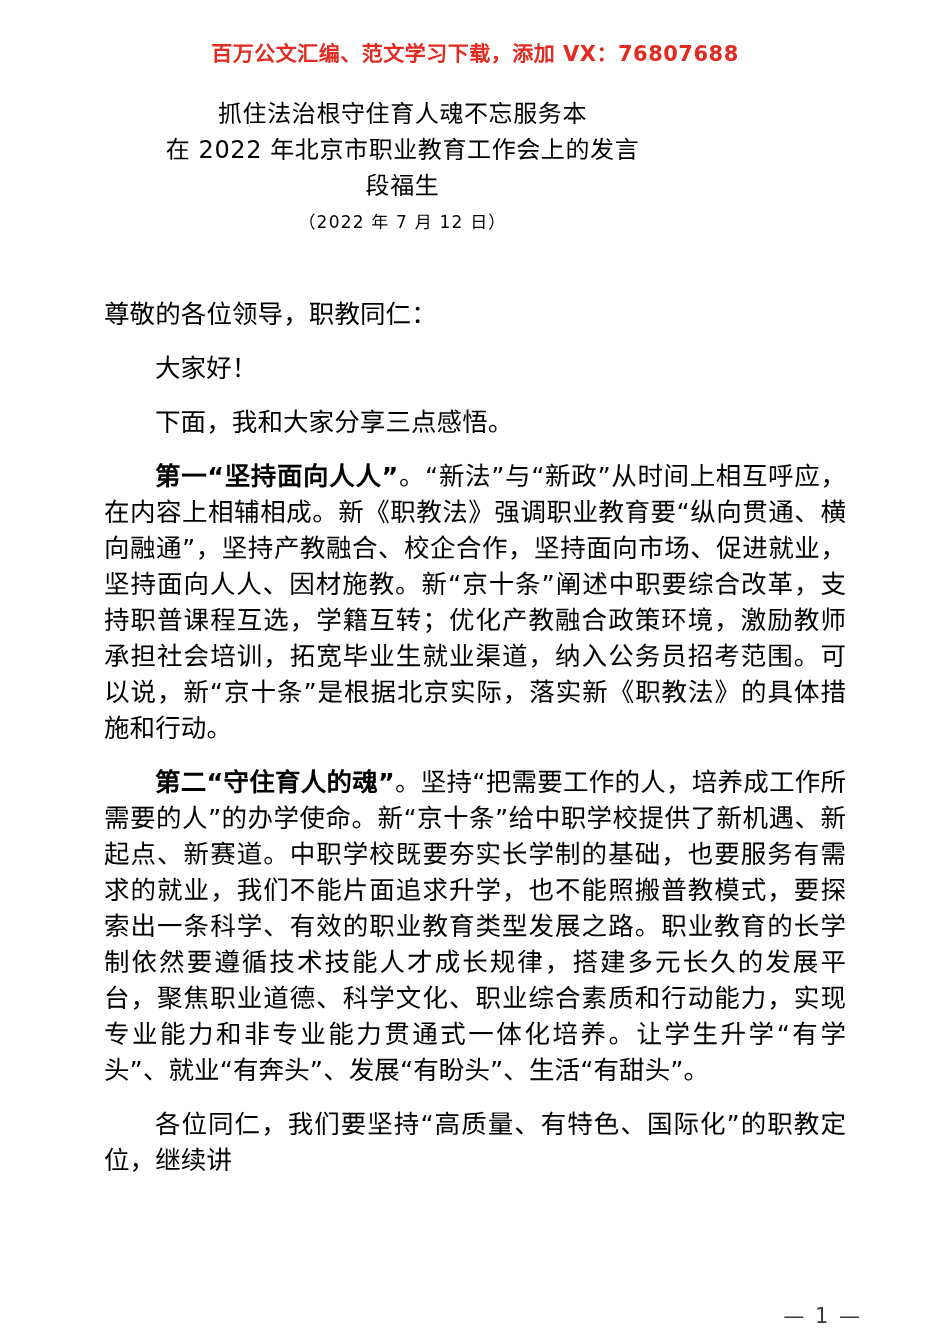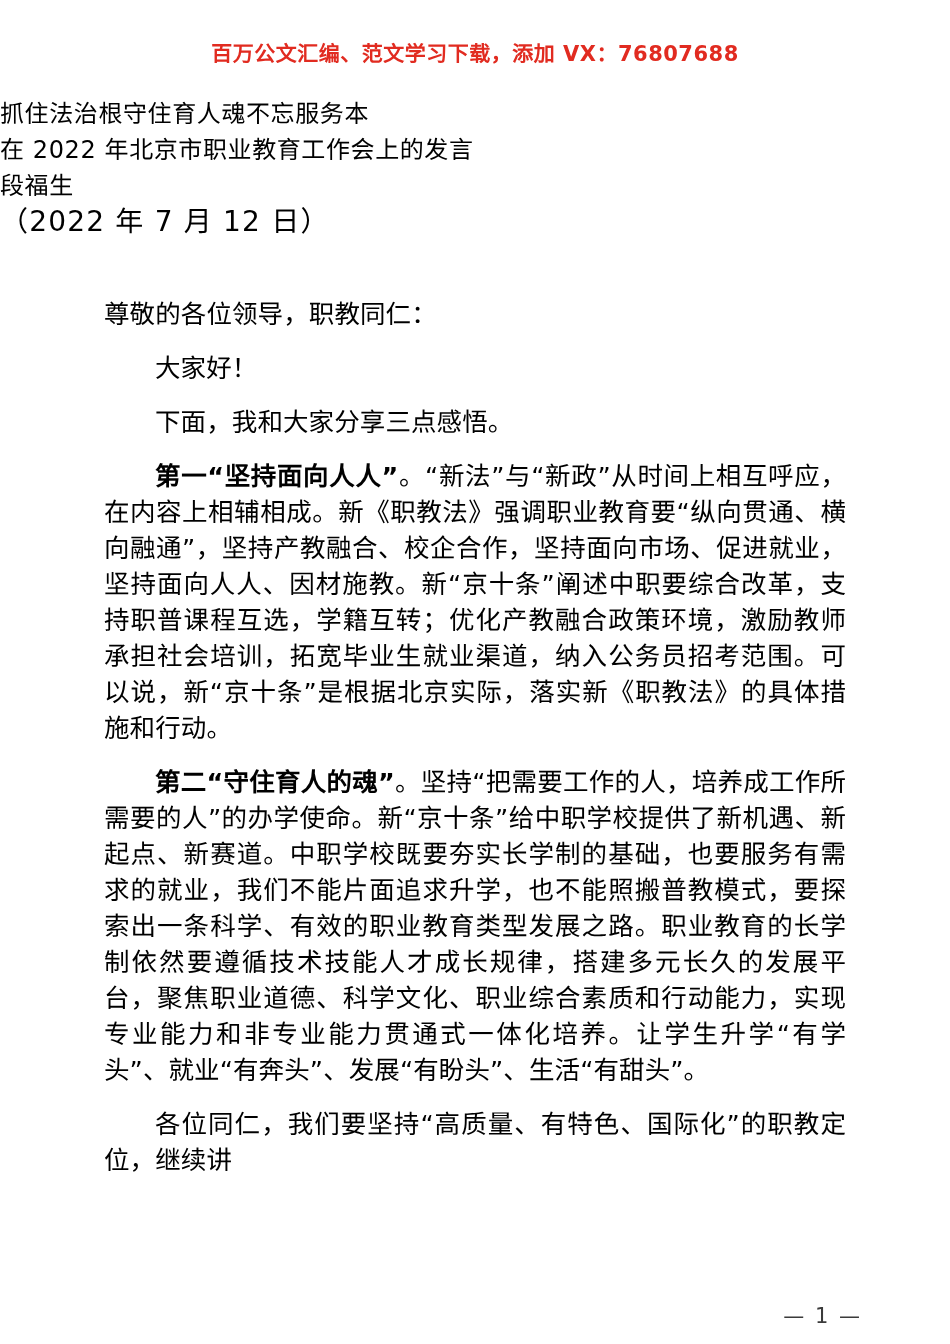--- a/index.html
+++ b/index.html
@@ -35,29 +35,30 @@
     line-height: 1.2;
     white-space: nowrap;
   }
 
   
   .title-block {
     position: absolute;
     top: 96px;
     left: 0;
     width: 805px;
+    text-align: center;
   }
   .title-line {
     font-size: 24px;
     line-height: 36px;
     letter-spacing: 0.6px;
     white-space: nowrap;
   }
   .title-line.date {
-    font-size: 28px;
+    font-size: 17px;
     letter-spacing: 1.2px;
   }
 
   
   .body-block {
     position: absolute;
     top: 278px;
     left: 86px;
     width: 778px;
   }

